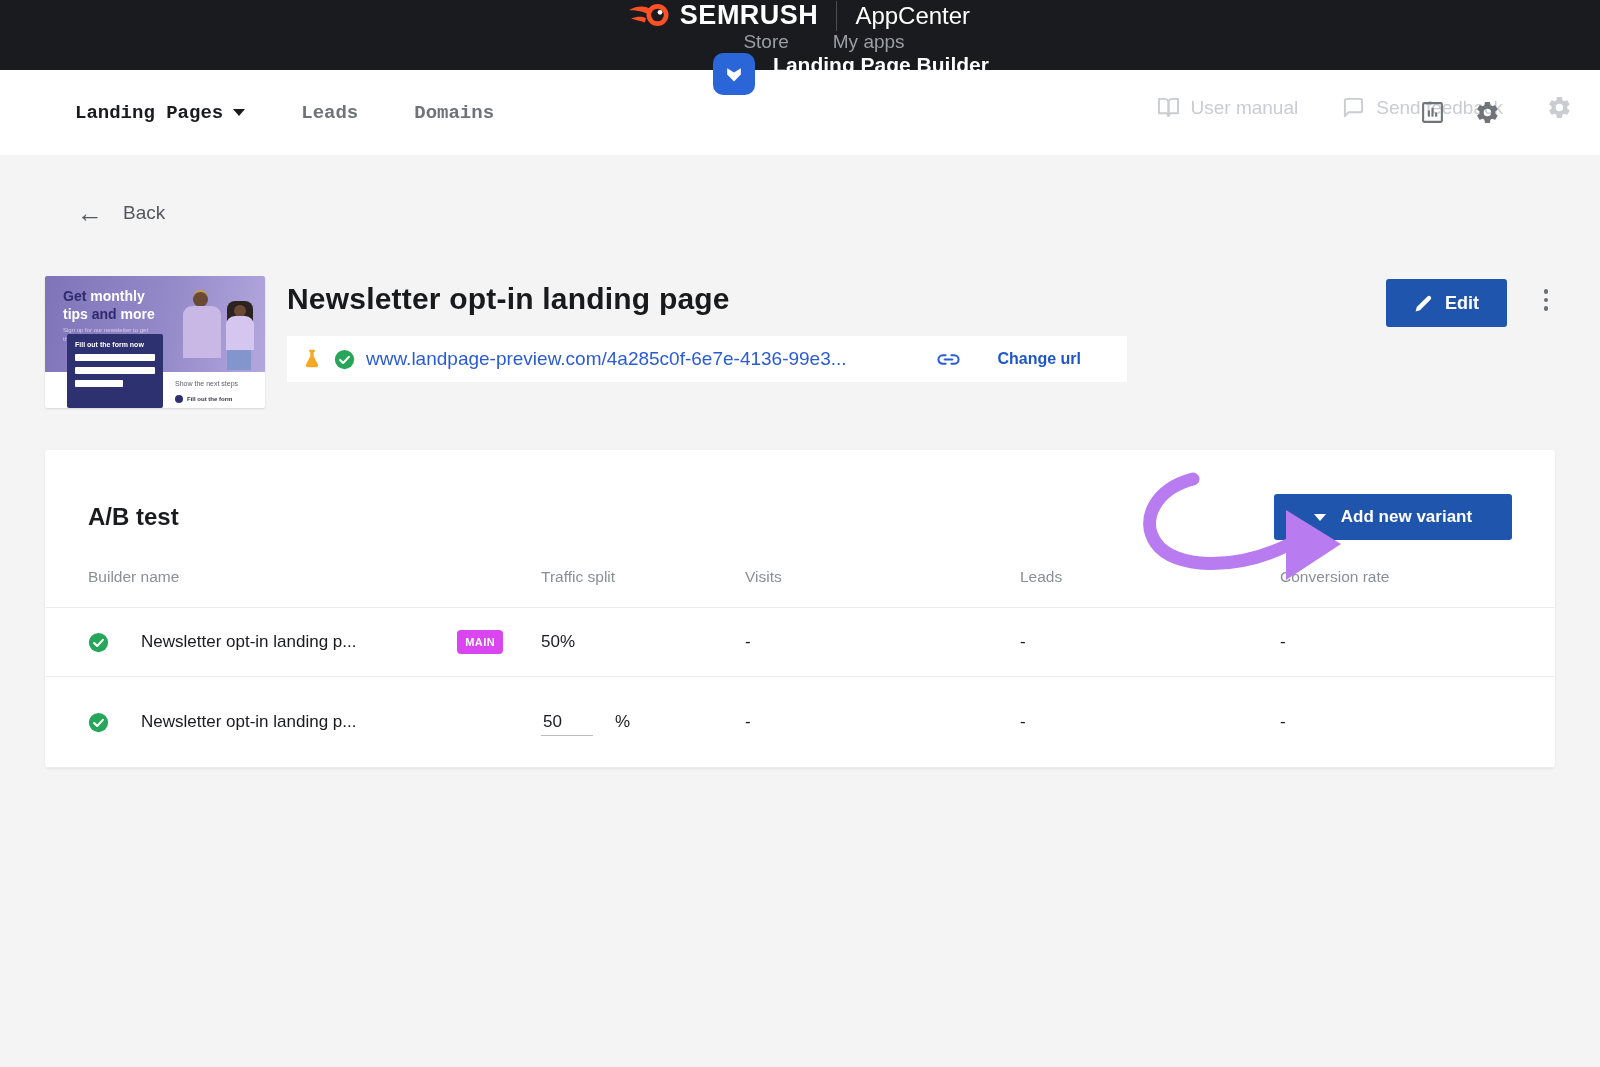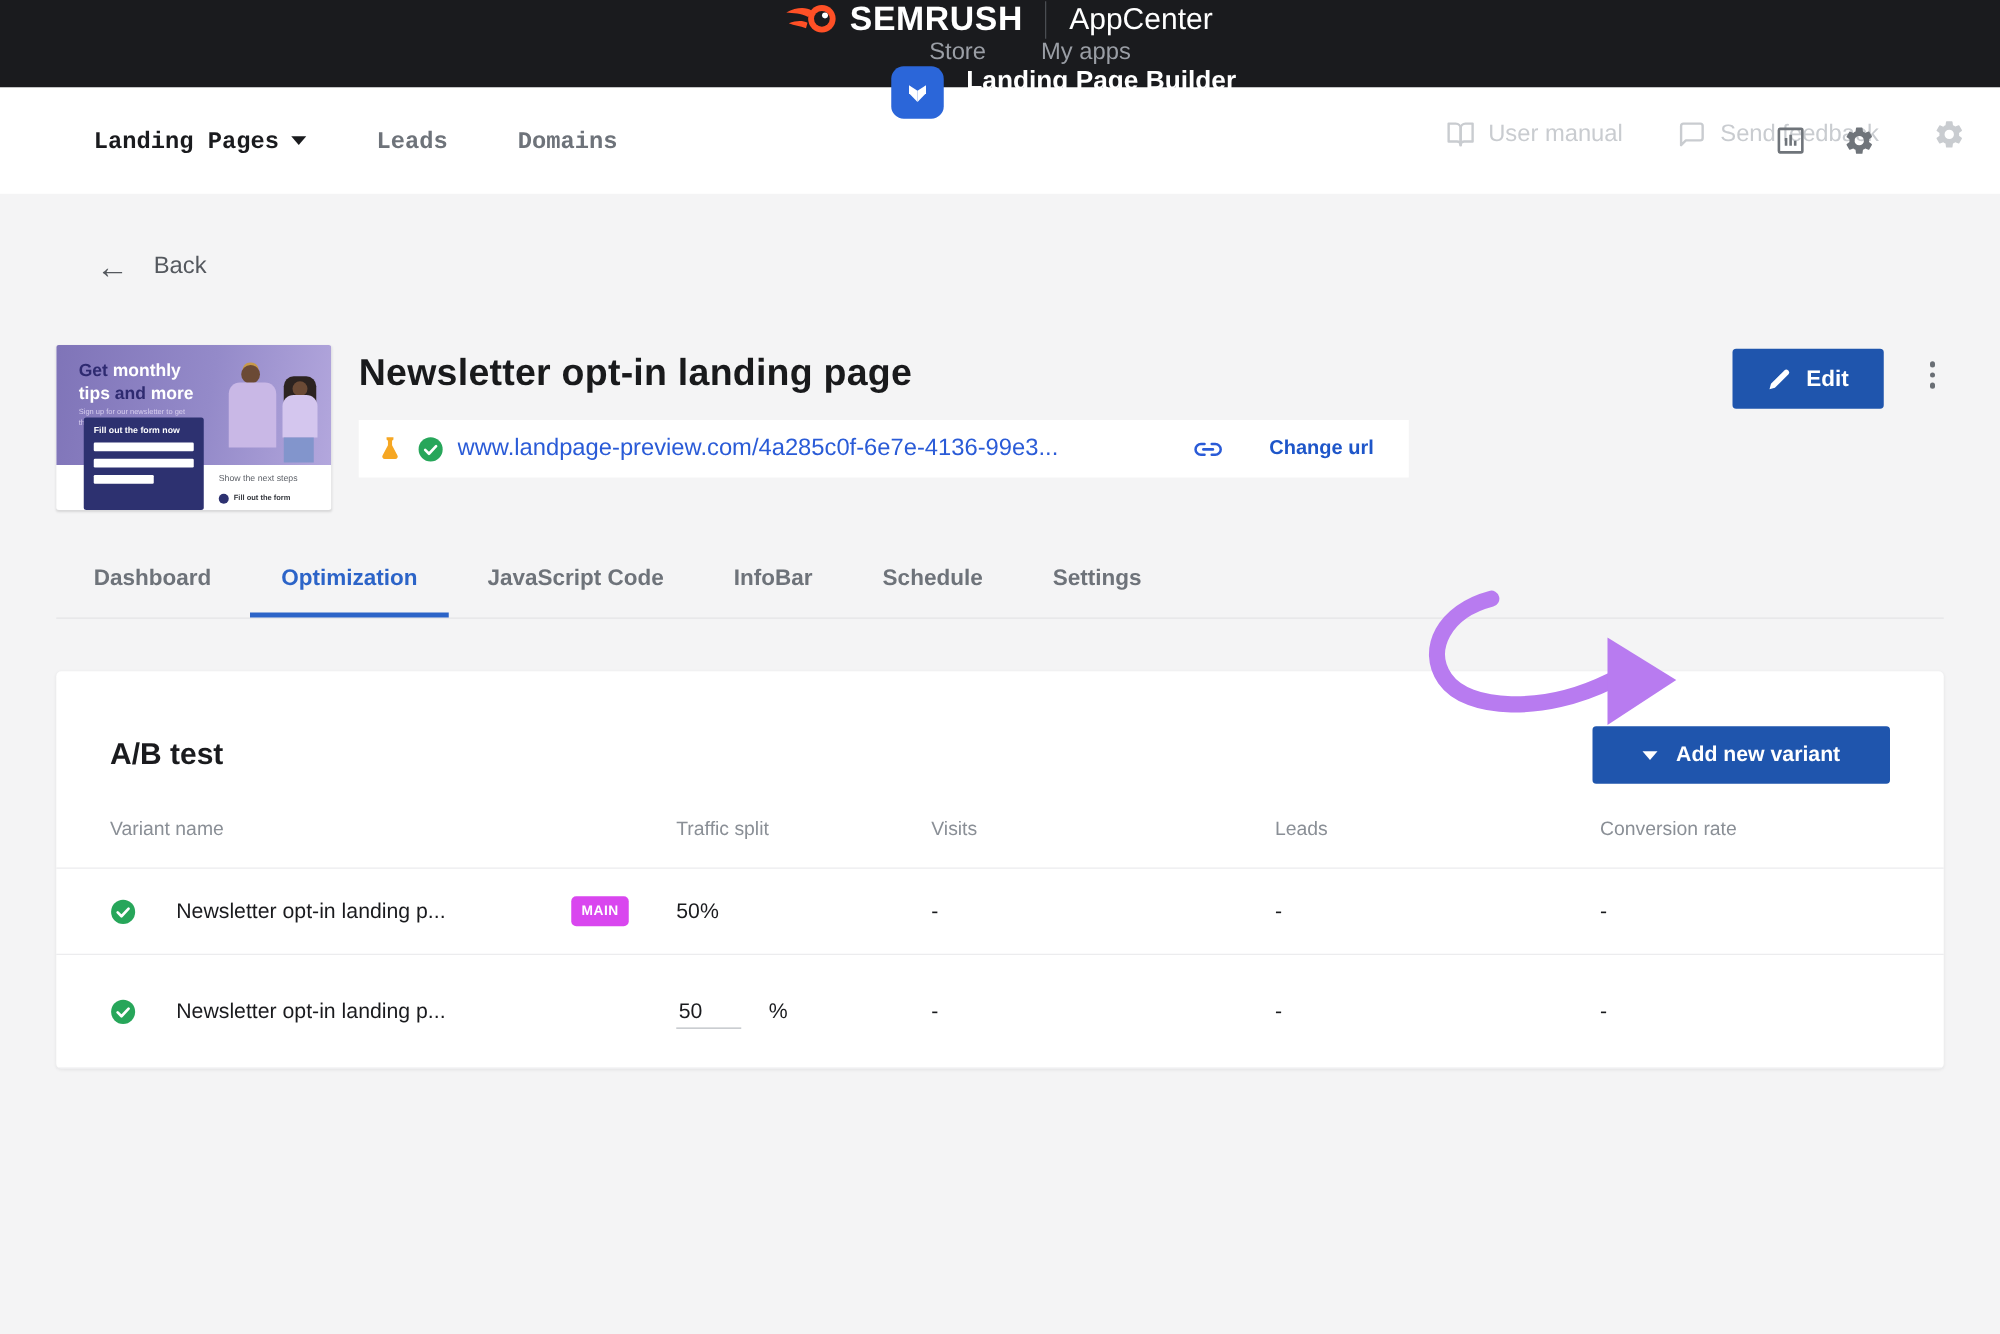--- a/index.html
+++ b/index.html
@@ -72,21 +72,21 @@
   .thumb-step-dot { width:8px; height:8px; border-radius:50%; background:#2d3170; }
   .thumb-step-label { font-size:6px; font-weight:bold; color:#33363c; }
   .title-block { margin-left:22px; flex:1; }
   .page-title { font-size:30px; font-weight:bold; color:#191a1c; margin-top:6px; letter-spacing:.2px; }
   .url-bar {
     margin-top:20px; width:840px; height:46px; background:#fff; display:flex; align-items:center;
     padding:0 16px 0 14px; gap:11px;
   }
   .url-text { font-size:19px; color:#2a5bd7; flex:1; white-space:nowrap; overflow:hidden; cursor:pointer; }
   .link-icon { margin-right:26px; cursor:pointer; display:flex; }
-  .change-url { font-size:16px; font-weight:bold; color:#1e56c9; cursor:pointer; margin-right:12px; }
+  .change-url { font-size:16px; font-weight:bold; color:#1e56c9; cursor:pointer; margin-right:30px; }
   .header-actions { display:flex; align-items:flex-start; margin-left:auto; padding-top:3px; }
   .btn { border:none; cursor:pointer; font-family:"Liberation Sans",sans-serif; }
   .btn-blue { background:#1f55ad; color:#fff; border-radius:3px; font-weight:bold; }
   .edit-btn { width:121px; height:48px; font-size:18px; display:flex; align-items:center; justify-content:center; gap:12px; }
   .kebab { width:18px; margin-left:30px; margin-top:10px; display:flex; flex-direction:column; gap:4px; align-items:center; cursor:pointer; }
   .kebab span { width:4.5px; height:4.5px; border-radius:50%; background:#696e74; }
   
   .tabs { display:flex; gap:56px; margin-top:44px; padding-left:30px; border-bottom:1px solid #e3e4e6; }
   .tab { font-size:18px; font-weight:600; color:#6e737a; padding-bottom:21px; position:relative; cursor:pointer; white-space:nowrap; }
   .tab.active { color:#2c64c8; }
@@ -260,40 +260,32 @@
         <span>Edit</span>
       </button>
       <span class="kebab">
         <span></span>
           <span></span>
           <span></span>
       </span>
     </div>
   </div>
 
-  <div class="tabs">
-    <span class="tab">Dashboard</span>
-    <span class="tab active">Optimization</span>
-    <span class="tab">JavaScript Code</span>
-    <span class="tab">InfoBar</span>
-    <span class="tab">Schedule</span>
-    <span class="tab">Settings</span>
-  </div>
 
   <section class="card">
     <div class="card-header">
       <h2 class="card-title">A/B test</h2>
       <button class="btn btn-blue add-variant-btn">
         <span class="caret-down-white"></span>
         <span>Add new variant</span>
       </button>
     </div>
 
     <div class="trow thead">
-      <span class="th">Variant name</span>
+      <span class="th">Builder name</span>
       <span class="th">Traffic split</span>
       <span class="th">Visits</span>
       <span class="th">Leads</span>
       <span class="th">Conversion rate</span>
     </div>
 
     <div class="trow tr1">
       <span class="name-cell">
         <svg width="21" height="21" viewBox="0 0 24 24">
           <circle cx="12" cy="12" r="11" fill="#27a65a"></circle>

